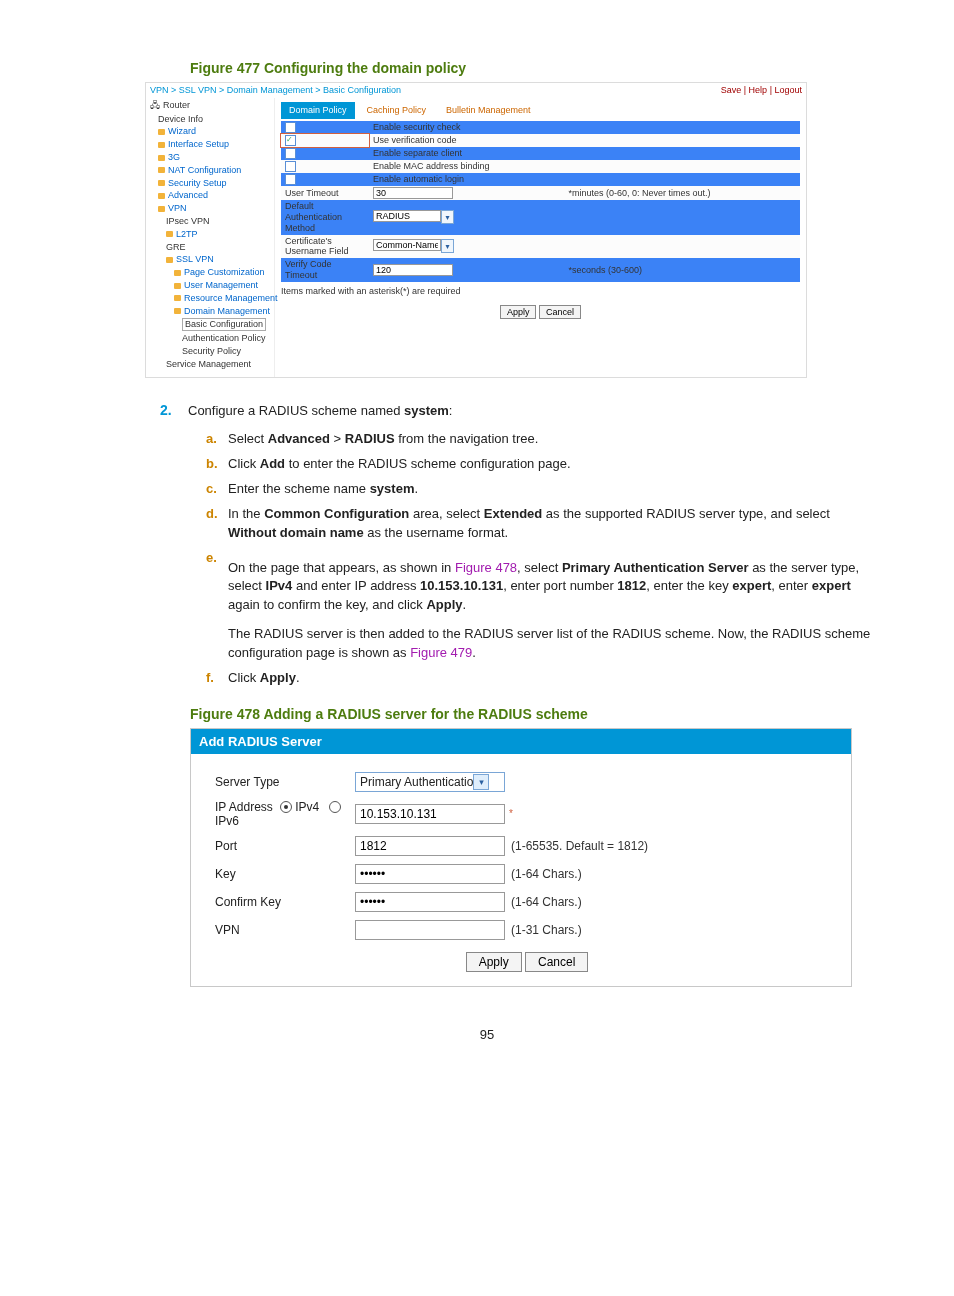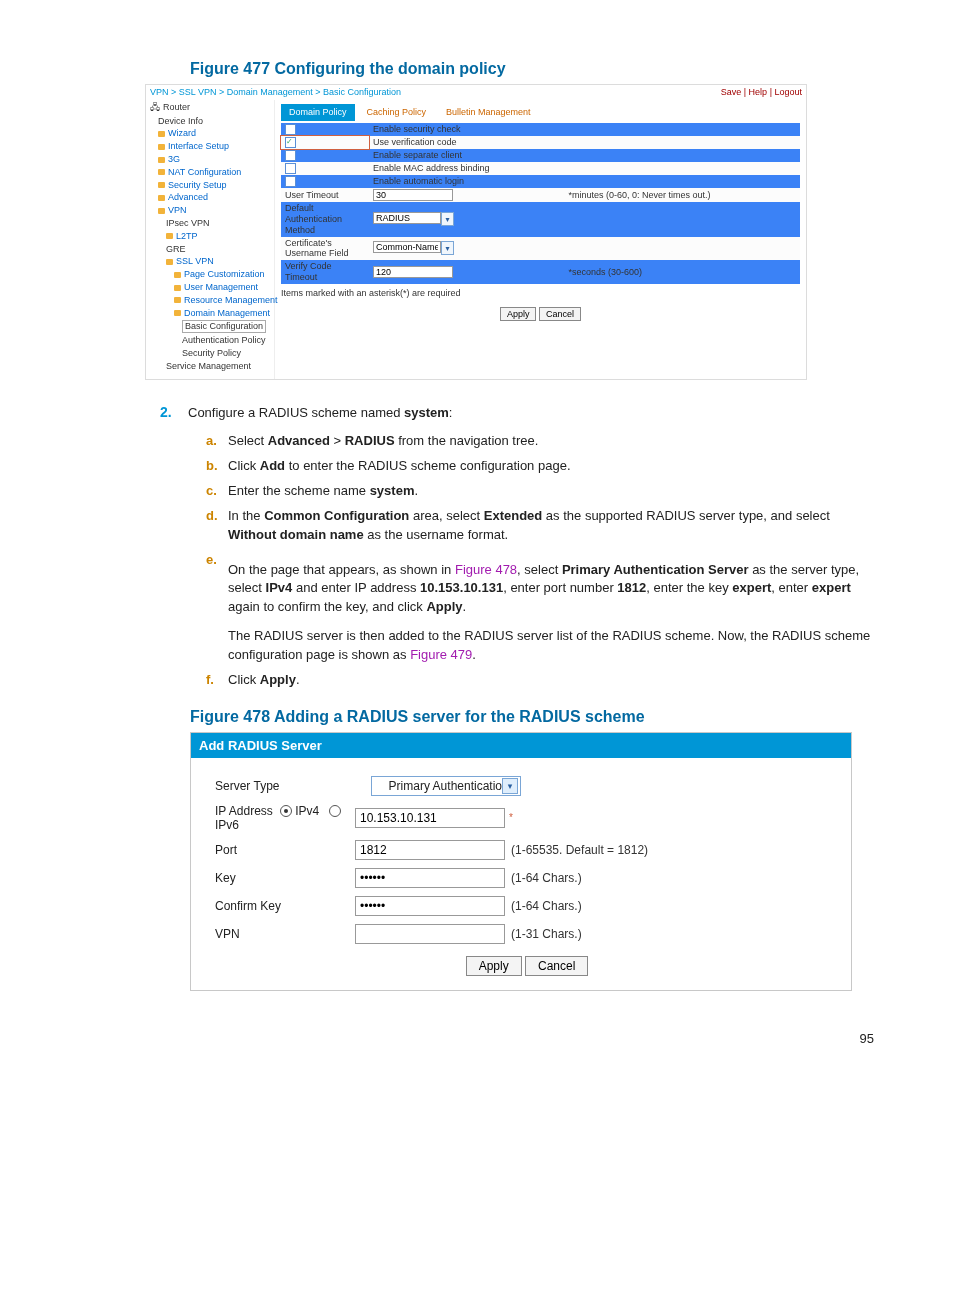--- a/index.html
+++ b/index.html
@@ -6,23 +6,23 @@
     font-family: Arial, Helvetica, sans-serif;
     font-size: 13px;
     color: #222;
     margin: 0;
     padding: 60px 80px 40px 100px;
     width: 954px;
     box-sizing: border-box;
     background: #fff;
   }
   .fig-title {
-    color: #0369a1;
+    color: #4d7c0f;
     font-weight: bold;
-    font-size: 16px;
+    font-size: 14px;
     margin: 0 0 6px 0;
     padding-left: 90px;
   }
   
   .fig477 {
     margin-left: 45px;
     width: 660px;
     border: 1px solid #dcdcdc;
     font-size: 9px;
     line-height: 1.2;
@@ -176,25 +176,24 @@
     height: 20px;
     border: 1px solid #999;
     padding: 1px 4px;
     box-sizing: border-box;
     font-size: 12px;
   }
   .form-select {
     width: 150px;
     height: 20px;
     border: 1px solid #7aa6d6;
-    display: flex; align-items: center; justify-content: flex-end;
+    display: flex; align-items: center; justify-content: flex-start;
     padding: 0 2px 0 4px; box-sizing: border-box;
     font-size: 12px;
     background: #fff;
-    margin-left: 16px;
   }
   .sel-btn {
     width: 14px; height: 14px;
     background: #dfeefc;
     border: 1px solid #7aa6d6;
     display: flex; align-items: center; justify-content: center;
     color:#2a60a0; font-size:9px;
   }
   .form-hint {
     margin-left: 6px;
@@ -211,21 +210,21 @@
   .radio.on::after {
     content: ""; display:block; width:4px; height:4px; border-radius:50%;
     background:#333; margin:3px;
   }
   .big-btn-row { text-align: center; margin-top: 12px; }
   .big-btn {
     border: 1px solid #888; background: #f4f4f4;
     padding: 2px 12px; font-size: 12px; cursor: pointer;
   }
 
-  .page-num { text-align: right; margin-top: 40px; font-size: 13px; }
+  .page-num { text-align: center; margin-top: 40px; font-size: 13px; }
 </style>
 </head>
 <body>
 
 <div class="fig-title">Figure 477 Configuring the domain policy</div>
 
 <div class="fig477">
   <div class="breadcrumb">
     <span>VPN &gt; SSL VPN &gt; Domain Management &gt; Basic Configuration</span>
     <span class="links">Save | Help | Logout</span>

